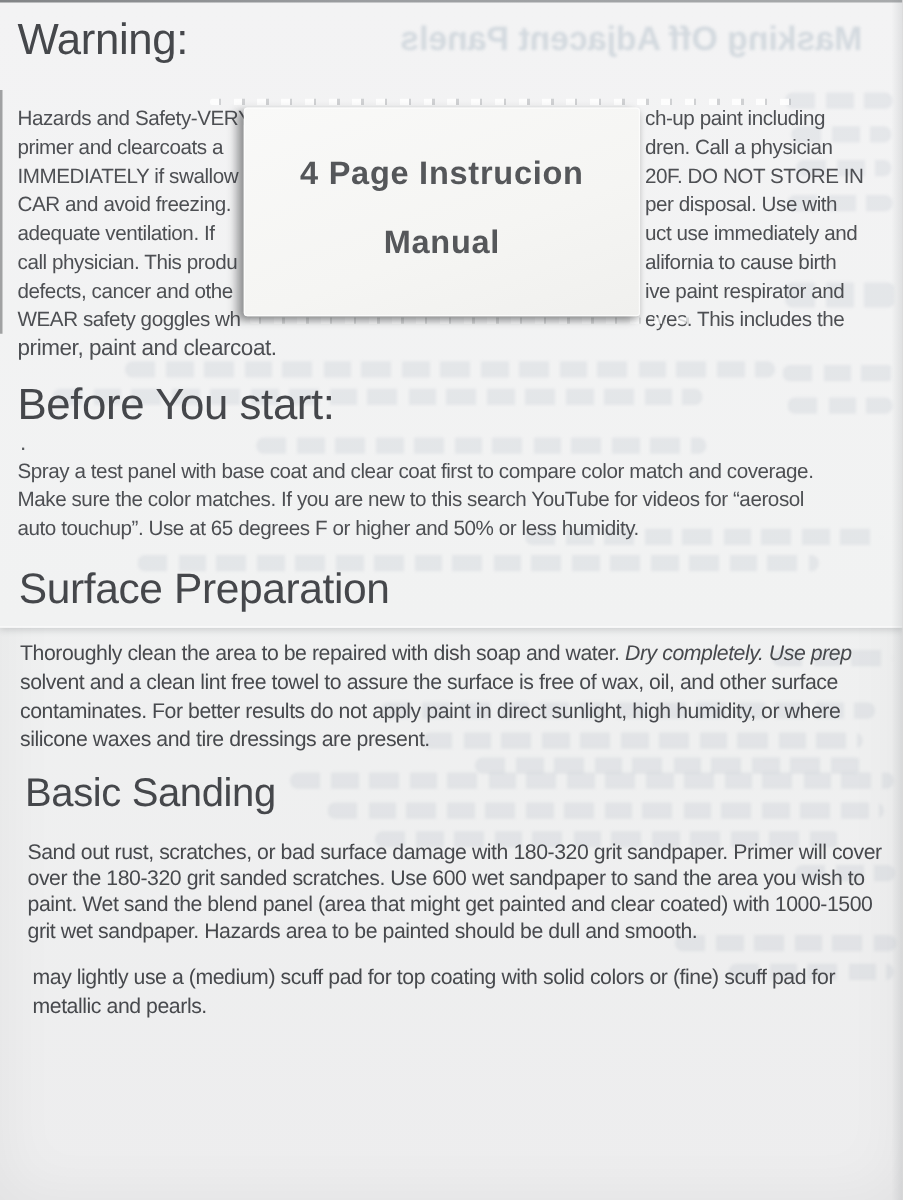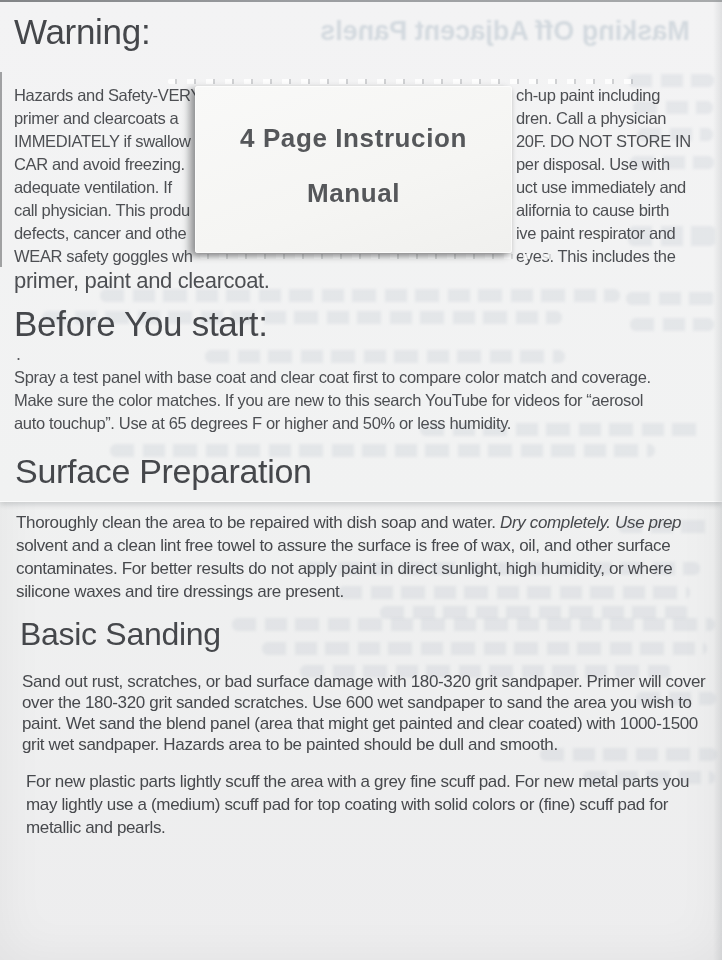--- a/index.html
+++ b/index.html
@@ -28,21 +28,21 @@
   .body{position:absolute;font-size:16.5px;letter-spacing:-.35px;color:#4d4f53;}
   .tline{height:23px;line-height:23px;white-space:nowrap;}
   .lh21 .tline{height:21px;line-height:21px;}
   .lower{color:#47494d;font-size:17px;}
   .it{font-style:italic;}
   
   .warn-block{left:14px;top:84px;width:708px;}
   .wline{position:relative;height:23px;line-height:23px;}
   .wl{position:absolute;left:0;white-space:nowrap;}
   .wr{position:absolute;left:502px;white-space:nowrap;}
-  .closing{position:absolute;left:14px;top:268px;font-size:22px;letter-spacing:-.35px;color:#4d4f53;white-space:nowrap;text-align:center;}
+  .closing{position:absolute;left:14px;top:268px;font-size:18px;letter-spacing:-.35px;color:#4d4f53;white-space:nowrap;text-align:center;}
   .stray{position:absolute;left:16px;top:344px;font-size:18px;color:#5a5c60;}
   
   .sticker{position:absolute;left:195px;top:86px;width:317px;height:167px;border-radius:3px;
     background:linear-gradient(160deg,#f9f9f8 0%,#f5f5f3 60%,#f0f0ee 100%);
     box-shadow:-6px 3px 7px rgba(48,50,53,.42),0 3px 5px rgba(0,0,0,.18),inset 0 0 0 1px rgba(255,255,255,.65);}
   .sticker-t{position:absolute;width:100%;text-align:center;font-weight:700;color:#55575a;
     font-size:26px;letter-spacing:.6px;white-space:nowrap;}
   .st1{top:37px;} .st2{top:92px;}
   .perf{position:absolute;height:5px;border-radius:2px;filter:blur(.4px);
     background:repeating-linear-gradient(90deg,rgba(253,253,253,.95) 0 7px,rgba(118,122,126,.28) 7px 9px,rgba(253,253,253,0) 9px 19px);}
@@ -149,18 +149,17 @@
       <div class="tline"><span>silicone waxes and tire dressings are present.</span></div>
     </div>
 
   <div class="body lower lh21" style="left:22px;top:671px;">
       <div class="tline"><span>Sand out rust, scratches, or bad surface damage with 180-320 grit sandpaper. Primer will cover</span></div>
       <div class="tline"><span>over the 180-320 grit sanded scratches. Use 600 wet sandpaper to sand the area you wish to</span></div>
       <div class="tline"><span>paint. Wet sand the blend panel (area that might get painted and clear coated) with 1000-1500</span></div>
       <div class="tline"><span>grit wet sandpaper. Hazards area to be painted should be dull and smooth.</span></div>
     </div>
   <div class="body lower" style="left:26px;top:770px;">
-      <div class="tline"><span>For new plastic parts lightly scuff the area with a grey fine scuff pad. For new metal parts you</span></div>
       <div class="tline"><span>may lightly use a (medium) scuff pad for top coating with solid colors or (fine) scuff pad for</span></div>
       <div class="tline"><span>metallic and pearls.</span></div>
     </div>
 
 </div>
 
 </body></html>

